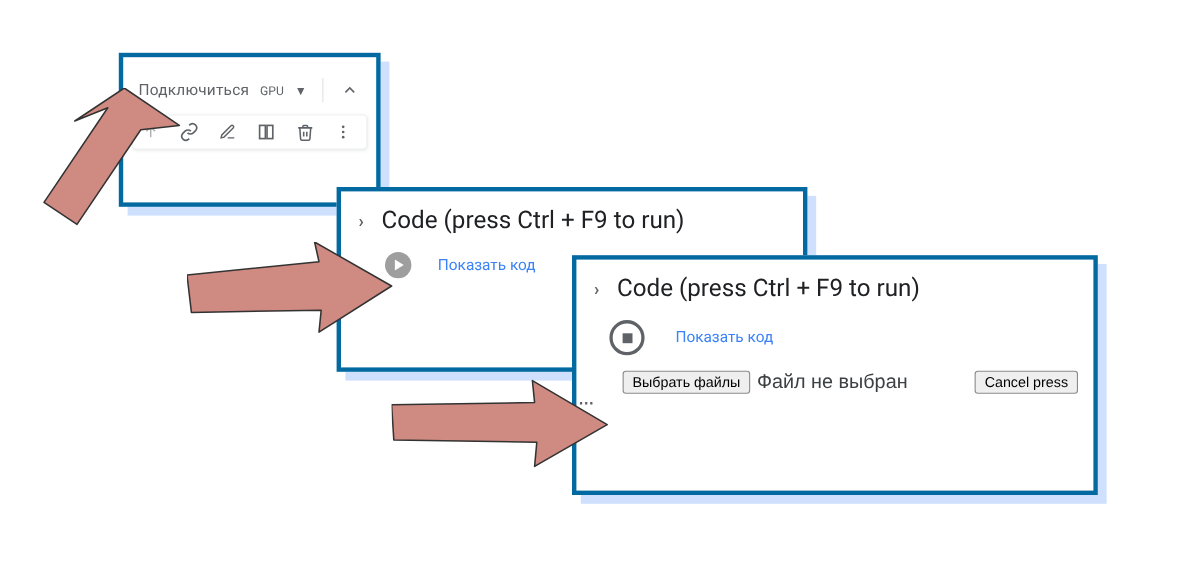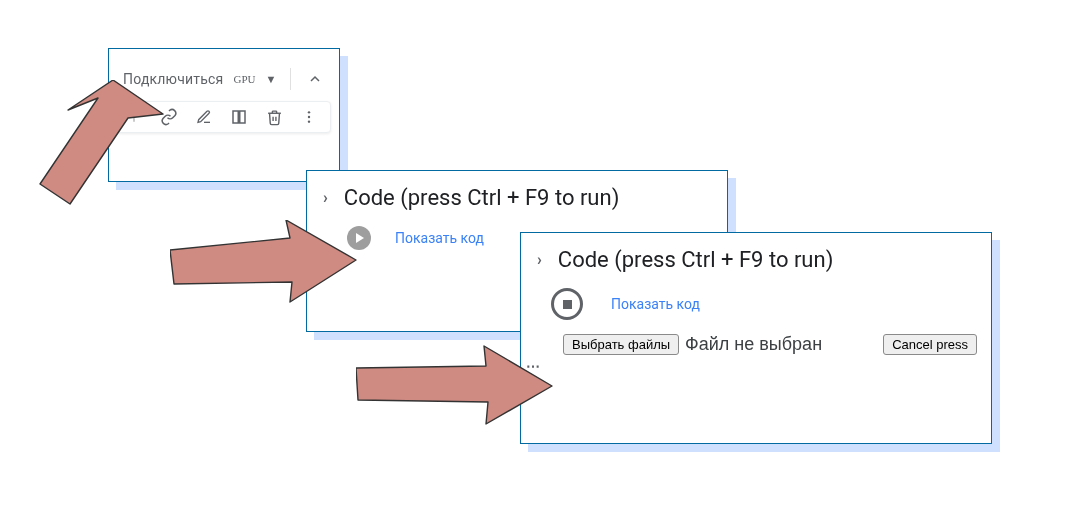--- a/index.html
+++ b/index.html
@@ -10,32 +10,32 @@
     background: #fff;
     font-family: Roboto, "Segoe UI", Arial, sans-serif;
     color: #3c4043;
     font-size: 14px;
     overflow: hidden;
   }
 
   .card {
     position: absolute;
     background: #fff;
-    border: 1px solid #0369a1;
+    border: 4px solid #0369a1;
     box-shadow: 8px 8px 0 0 #cfe0ff;
   }
 
   
   .c1 { left: 108px; top: 48px; width: 230px; height: 120px; padding-top: 12px; }
   .connect-row {
     display: flex; align-items: center; gap: 10px;
     padding: 6px 14px 10px 14px;
   }
   .connect-label { color: #5f6368; letter-spacing: .2px; }
-  .gpu-chip { font-size: 11px; color: #5f6368; border: 0; font-family: Liberation Serif, serif; }
+  .gpu-chip { font-size: 11px; color: #5f6368; border: 0; }
   .caret-down { color: #5f6368; font-size: 11px; }
   .vrule { width: 1px; height: 22px; background: #e0e0e0; margin: 0 4px; }
   .collapse-btn {
     width: 24px; height: 24px; display: flex; align-items: center; justify-content: center;
     color: #5f6368;
   }
   .tool-strip {
     margin: 0 8px; padding: 6px 8px;
     border: 1px solid #eceff1; border-radius: 4px;
     display: flex; align-items: center; gap: 18px;

